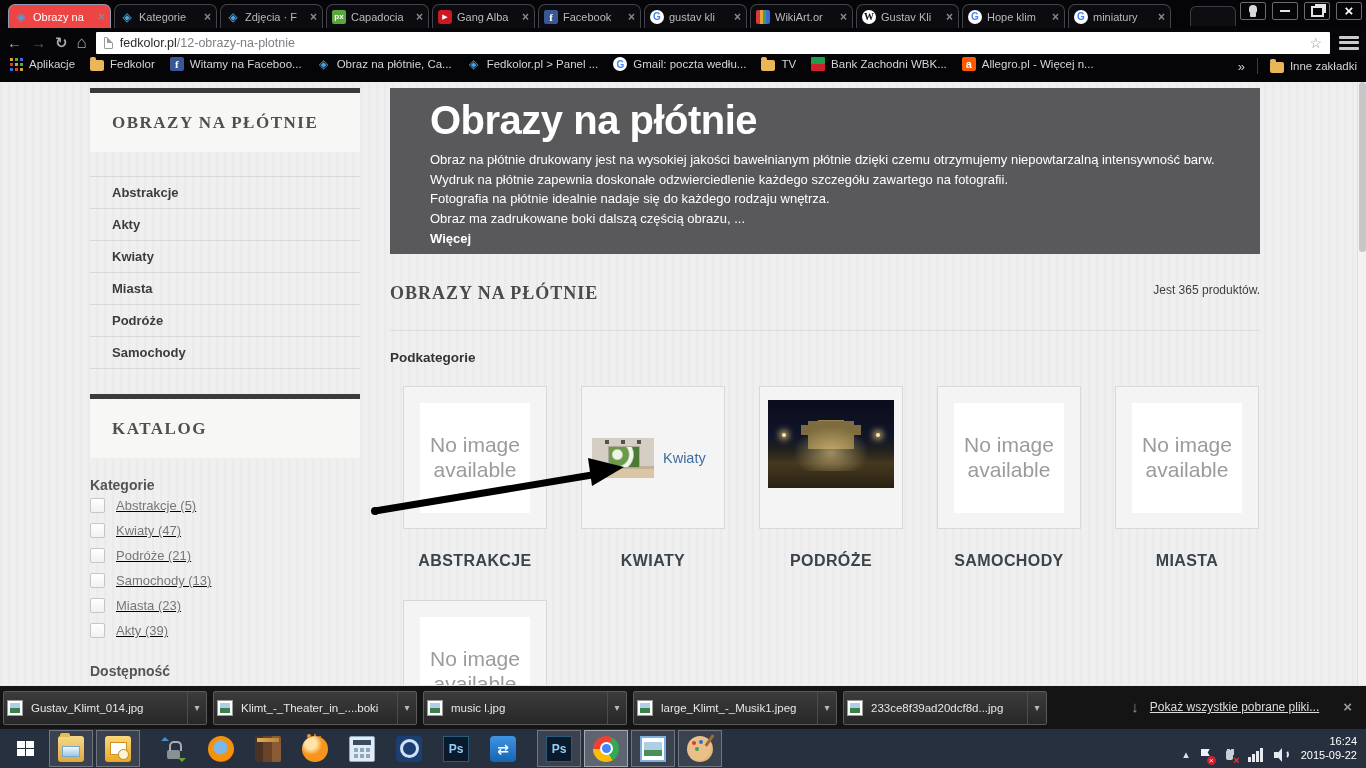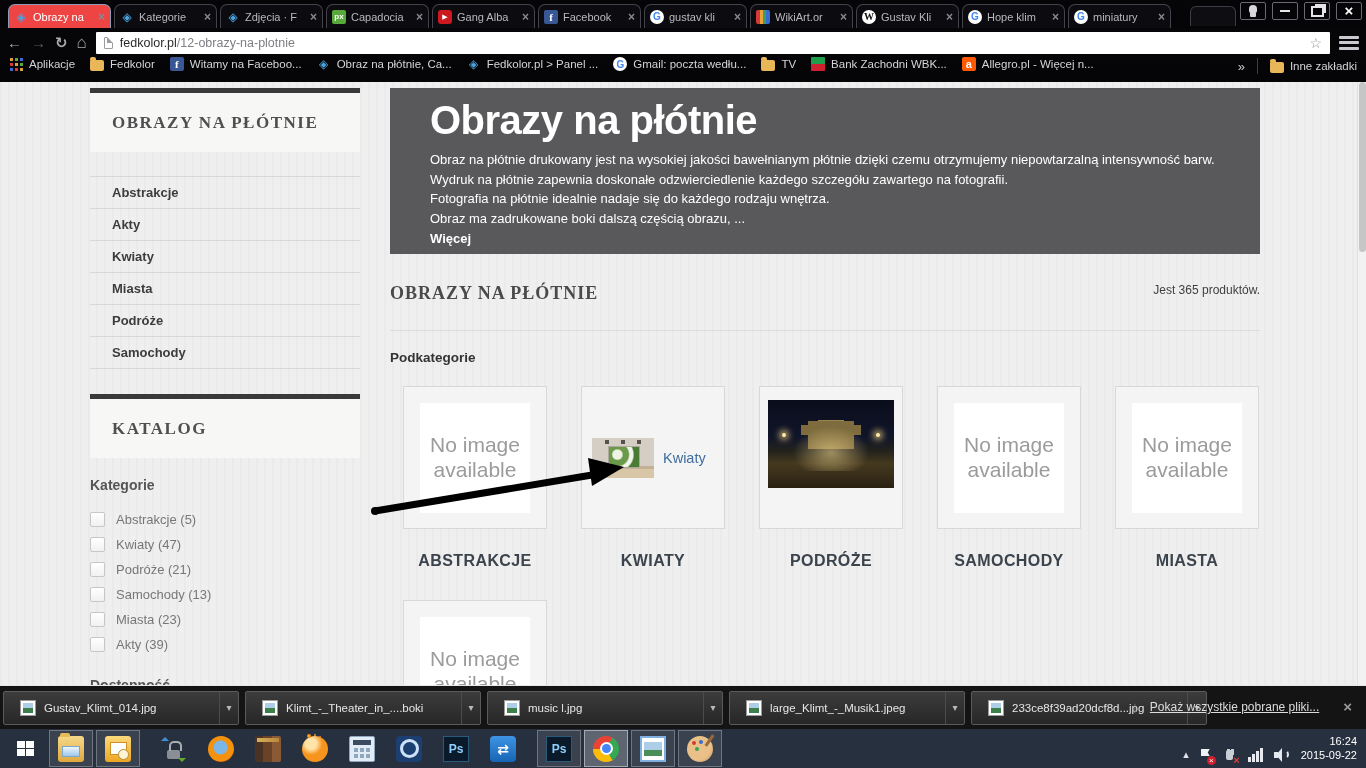--- a/index.html
+++ b/index.html
@@ -79,21 +79,21 @@
     background-image:repeating-linear-gradient(90deg, rgba(0,0,0,0.018) 0 2px, transparent 2px 8px); }
 
   .sidebar { position:absolute; left:90px; top:6px; width:270px; }
   .side-bar-dark { height:5px; background:#3a3a3a; }
   .side-head { background:#f7f7f6; padding:20px 10px 19px 22px;
     font-family:"Liberation Serif","DejaVu Serif",serif; font-size:17px; font-weight:bold; color:#4f4f4f; letter-spacing:1.5px; }
   .side-menu { margin-top:24px; border-bottom:1px solid #d8d8d8; list-style:none; }
   .side-menu li { border-top:1px solid #d8d8d8; padding:8px 0 8px 22px; font-size:13px; font-weight:bold; color:#3c3c3c; }
   .catalog { margin-top:25px; }
   .filter-group { margin-top:19px; font-size:14px; font-weight:bold; color:#555; }
-  .filters { margin-top:14px; }
+  .filters { margin-top:0;text-decoration:underline; }
   .filter-row { display:flex; align-items:center; gap:11px; padding:5px 0; }
   .checkbox { width:15px; height:15px; background:linear-gradient(#fff,#f1f1f1); border:1px solid #c7c7c7; border-radius:2px; flex:none; }
   .filter-label { font-size:13px; color:#777; }
   .avail-label { margin-top:20px; font-size:14px; font-weight:bold; color:#555; }
 
   .main { position:absolute; left:390px; top:6px; width:870px; }
   .banner { background:#59595b; color:#fff; height:166px; padding:8px 12px 0 40px; overflow:hidden; }
   .banner-title { font-size:40px; font-weight:600; letter-spacing:-0.5px; margin:2px 0 7px; }
   .banner-line { font-size:13px; line-height:19.5px; white-space:nowrap; }
   .banner-more { font-size:13px; font-weight:bold; margin-top:3px; }
@@ -127,22 +127,22 @@
   .second-row { margin-top:30px; padding-left:13px; }
   .second-row .tile { height:143px; }
 
   .annot-arrow { position:absolute; left:0; top:0; width:1366px; height:603px; pointer-events:none; }
 
   .pg-scrollbar { position:absolute; right:0; top:0; width:9px; height:603px; background:#f2f2f2; border-left:1px solid #e0e0e0; }
   .pg-scrollbar .thumb { position:absolute; top:0; left:1px; width:7px; height:170px; background:#c6c6c6; border-radius:4px; }
 
   
   .dlbar { height:44px; background:#141414; border-top:1px solid #e8e8e8; display:flex; align-items:center; padding-left:3px; gap:6px; }
-  .dl-item { width:236px; height:34px; flex:none; background:linear-gradient(#3c3c3c,#272727); border:1px solid #5a5a5a; border-radius:2px;
-    display:flex; align-items:center; gap:8px; padding-left:16px; }
+  .dl-item { width:204px; height:34px; flex:none; background:linear-gradient(#3c3c3c,#272727); border:1px solid #5a5a5a; border-radius:2px;
+    display:flex; align-items:center; gap:8px; padding-left:3px; }
   .dl-thumb { width:16px; height:16px; flex:none; background:#fff; border:1px solid #9a9a9a; padding:2px; }
   .dl-thumb i { display:block; width:100%; height:100%; background:linear-gradient(180deg,#aecde6 0 55%,#3c7f4a 55% 100%); }
   .dl-name { font-size:11.5px; color:#e6e6e6; white-space:nowrap; overflow:hidden; flex:1; }
   .dl-caret { width:19px; height:100%; border-left:1px solid #4c4c4c; display:flex; align-items:center; justify-content:center; flex:none; }
   .dl-caret::before { content:"▾"; color:#b9b9b9; font-size:10px; }
   .dl-right { margin-left:auto; display:flex; align-items:center; gap:11px; padding-right:14px; }
   .dl-arrow::before { content:"↓"; color:#8f8f8f; font-size:15px; font-weight:bold; }
   .dl-showall { color:#dcdcdc; font-size:12px; text-decoration:underline; white-space:nowrap; }
   .dl-close { margin-left:13px; }
   .dl-close::before { content:"×"; color:#9b9b9b; font-size:15px; font-weight:bold; }

